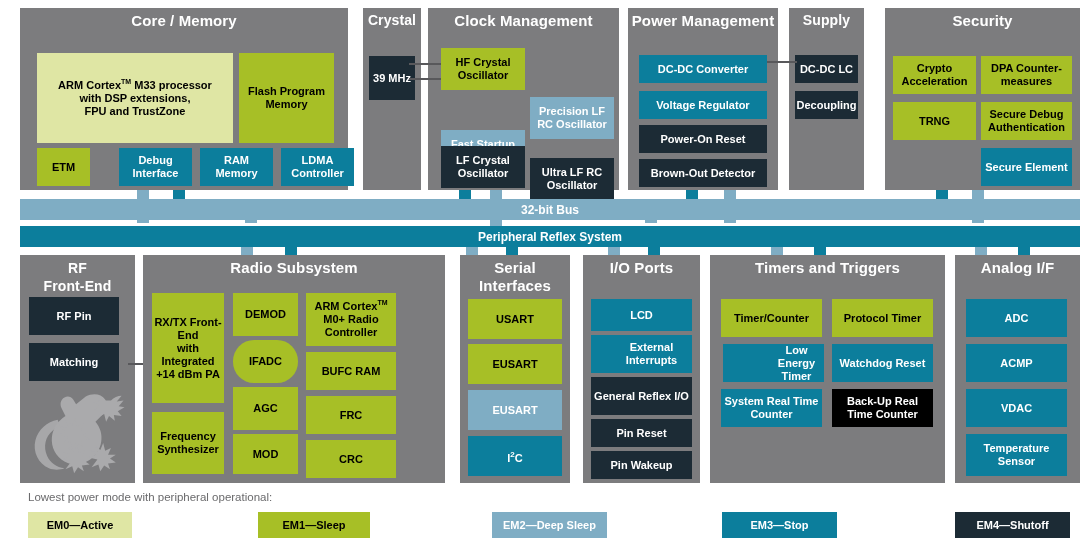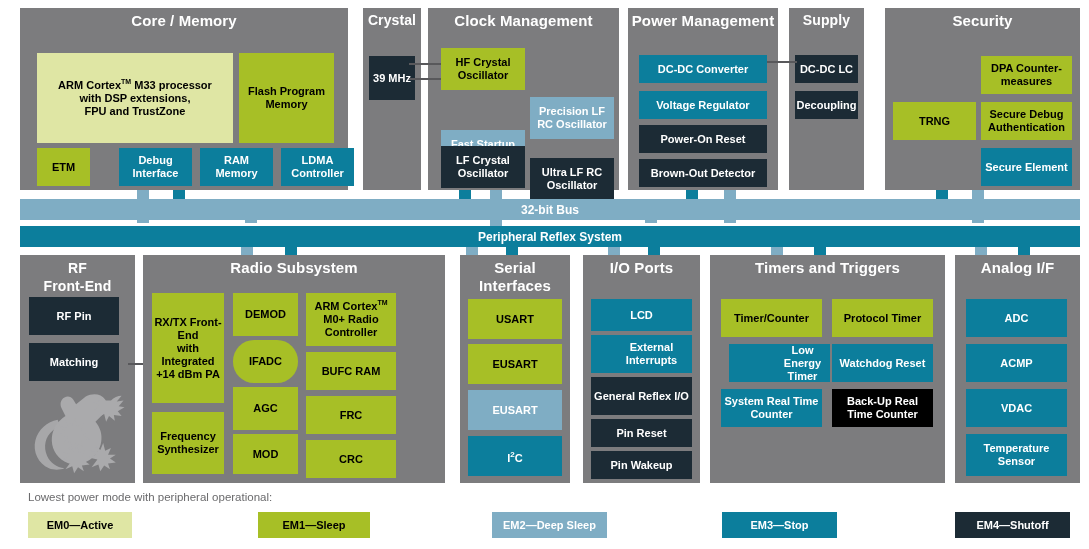--- a/index.html
+++ b/index.html
@@ -92,20 +92,21 @@
   <div class="panel small" style="left:789px;top:8px;width:75px;height:182px;">
     <div class="ptitle">Supply</div>
     <div class="blk em4" style="left:6px;top:47px;width:63px;height:28px;">DC-DC LC</div>
     <div class="blk em4" style="left:6px;top:83px;width:63px;height:28px;">Decoupling</div>
   </div>
 
   <div class="wire" style="left:767px;top:61px;width:30px;"></div>
 
   <div class="panel" style="left:885px;top:8px;width:195px;height:182px;">
     <div class="ptitle">Security</div>
+    <div class="blk em1" style="left:8px;top:48px;width:83px;height:38px;">Crypto Acceleration</div>
     <div class="blk em1" style="left:96px;top:48px;width:91px;height:38px;">DPA Counter-measures</div>
     <div class="blk em1" style="left:8px;top:94px;width:83px;height:38px;">TRNG</div>
     <div class="blk em1" style="left:96px;top:94px;width:91px;height:38px;">Secure Debug Authentication</div>
     <div class="blk em3" style="left:96px;top:140px;width:91px;height:38px;">Secure Element</div>
   </div>
 
   <div class="stub l" style="left:137px;top:190px;width:12px;height:10px;"></div>
   <div class="stub d" style="left:173px;top:190px;width:12px;height:30px;"></div>
   <div class="stub d" style="left:459px;top:190px;width:12px;height:30px;"></div>
   <div class="stub l" style="left:490px;top:190px;width:12px;height:10px;"></div>
@@ -195,21 +196,21 @@
     <div class="blk em3" style="left:8px;top:80px;width:101px;height:38px;padding-left:22px;">External Interrupts</div>
     <div class="blk em4" style="left:8px;top:122px;width:101px;height:38px;">General Reflex I/O</div>
     <div class="blk em4" style="left:8px;top:164px;width:101px;height:28px;">Pin Reset</div>
     <div class="blk em4" style="left:8px;top:196px;width:101px;height:28px;">Pin Wakeup</div>
   </div>
 
   <div class="panel" style="left:710px;top:255px;width:235px;height:228px;">
     <div class="ptitle">Timers and Triggers</div>
     <div class="blk em1" style="left:11px;top:44px;width:101px;height:38px;">Timer/Counter</div>
     <div class="blk em1" style="left:122px;top:44px;width:101px;height:38px;">Protocol Timer</div>
-    <div class="blk em3" style="left:19px;top:89px;width:101px;height:38px;padding-left:48px;">Low Energy Timer</div>
+    <div class="blk em3" style="left:13px;top:89px;width:101px;height:38px;padding-left:48px;">Low Energy Timer</div>
     <div class="blk em3" style="left:122px;top:89px;width:101px;height:38px;">Watchdog Reset</div>
     <div class="blk em3" style="left:11px;top:134px;width:101px;height:38px;">System Real Time Counter</div>
     <div class="blk emblack" style="left:122px;top:134px;width:101px;height:38px;">Back-Up Real Time Counter</div>
   </div>
 
   <div class="panel" style="left:955px;top:255px;width:125px;height:228px;">
     <div class="ptitle">Analog I/F</div>
     <div class="blk em3" style="left:11px;top:44px;width:101px;height:38px;">ADC</div>
     <div class="blk em3" style="left:11px;top:89px;width:101px;height:38px;">ACMP</div>
     <div class="blk em3" style="left:11px;top:134px;width:101px;height:38px;">VDAC</div>

